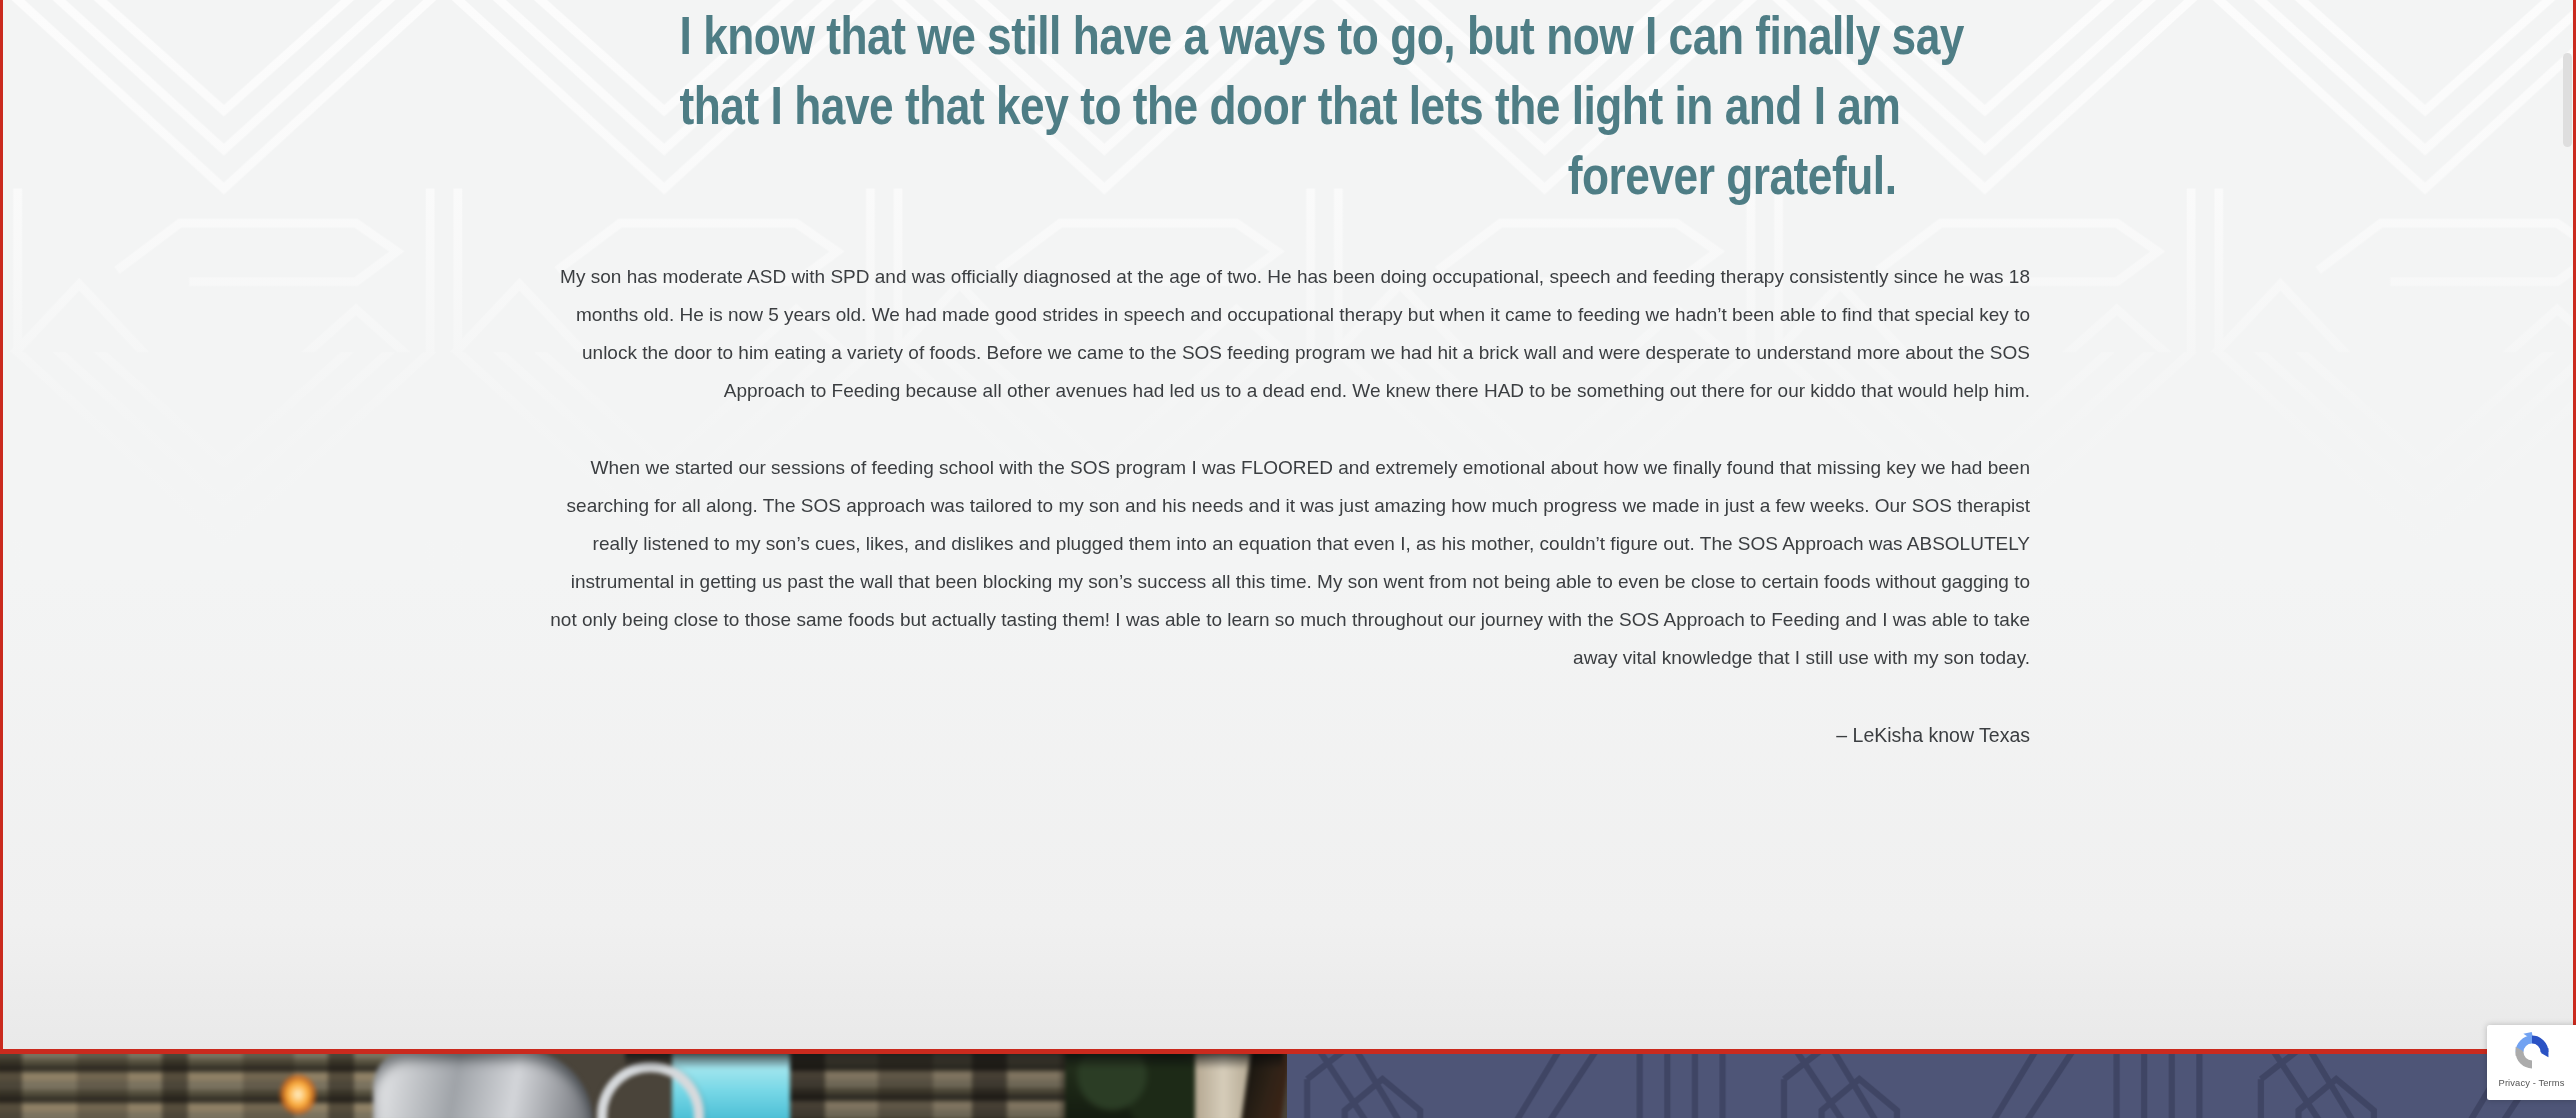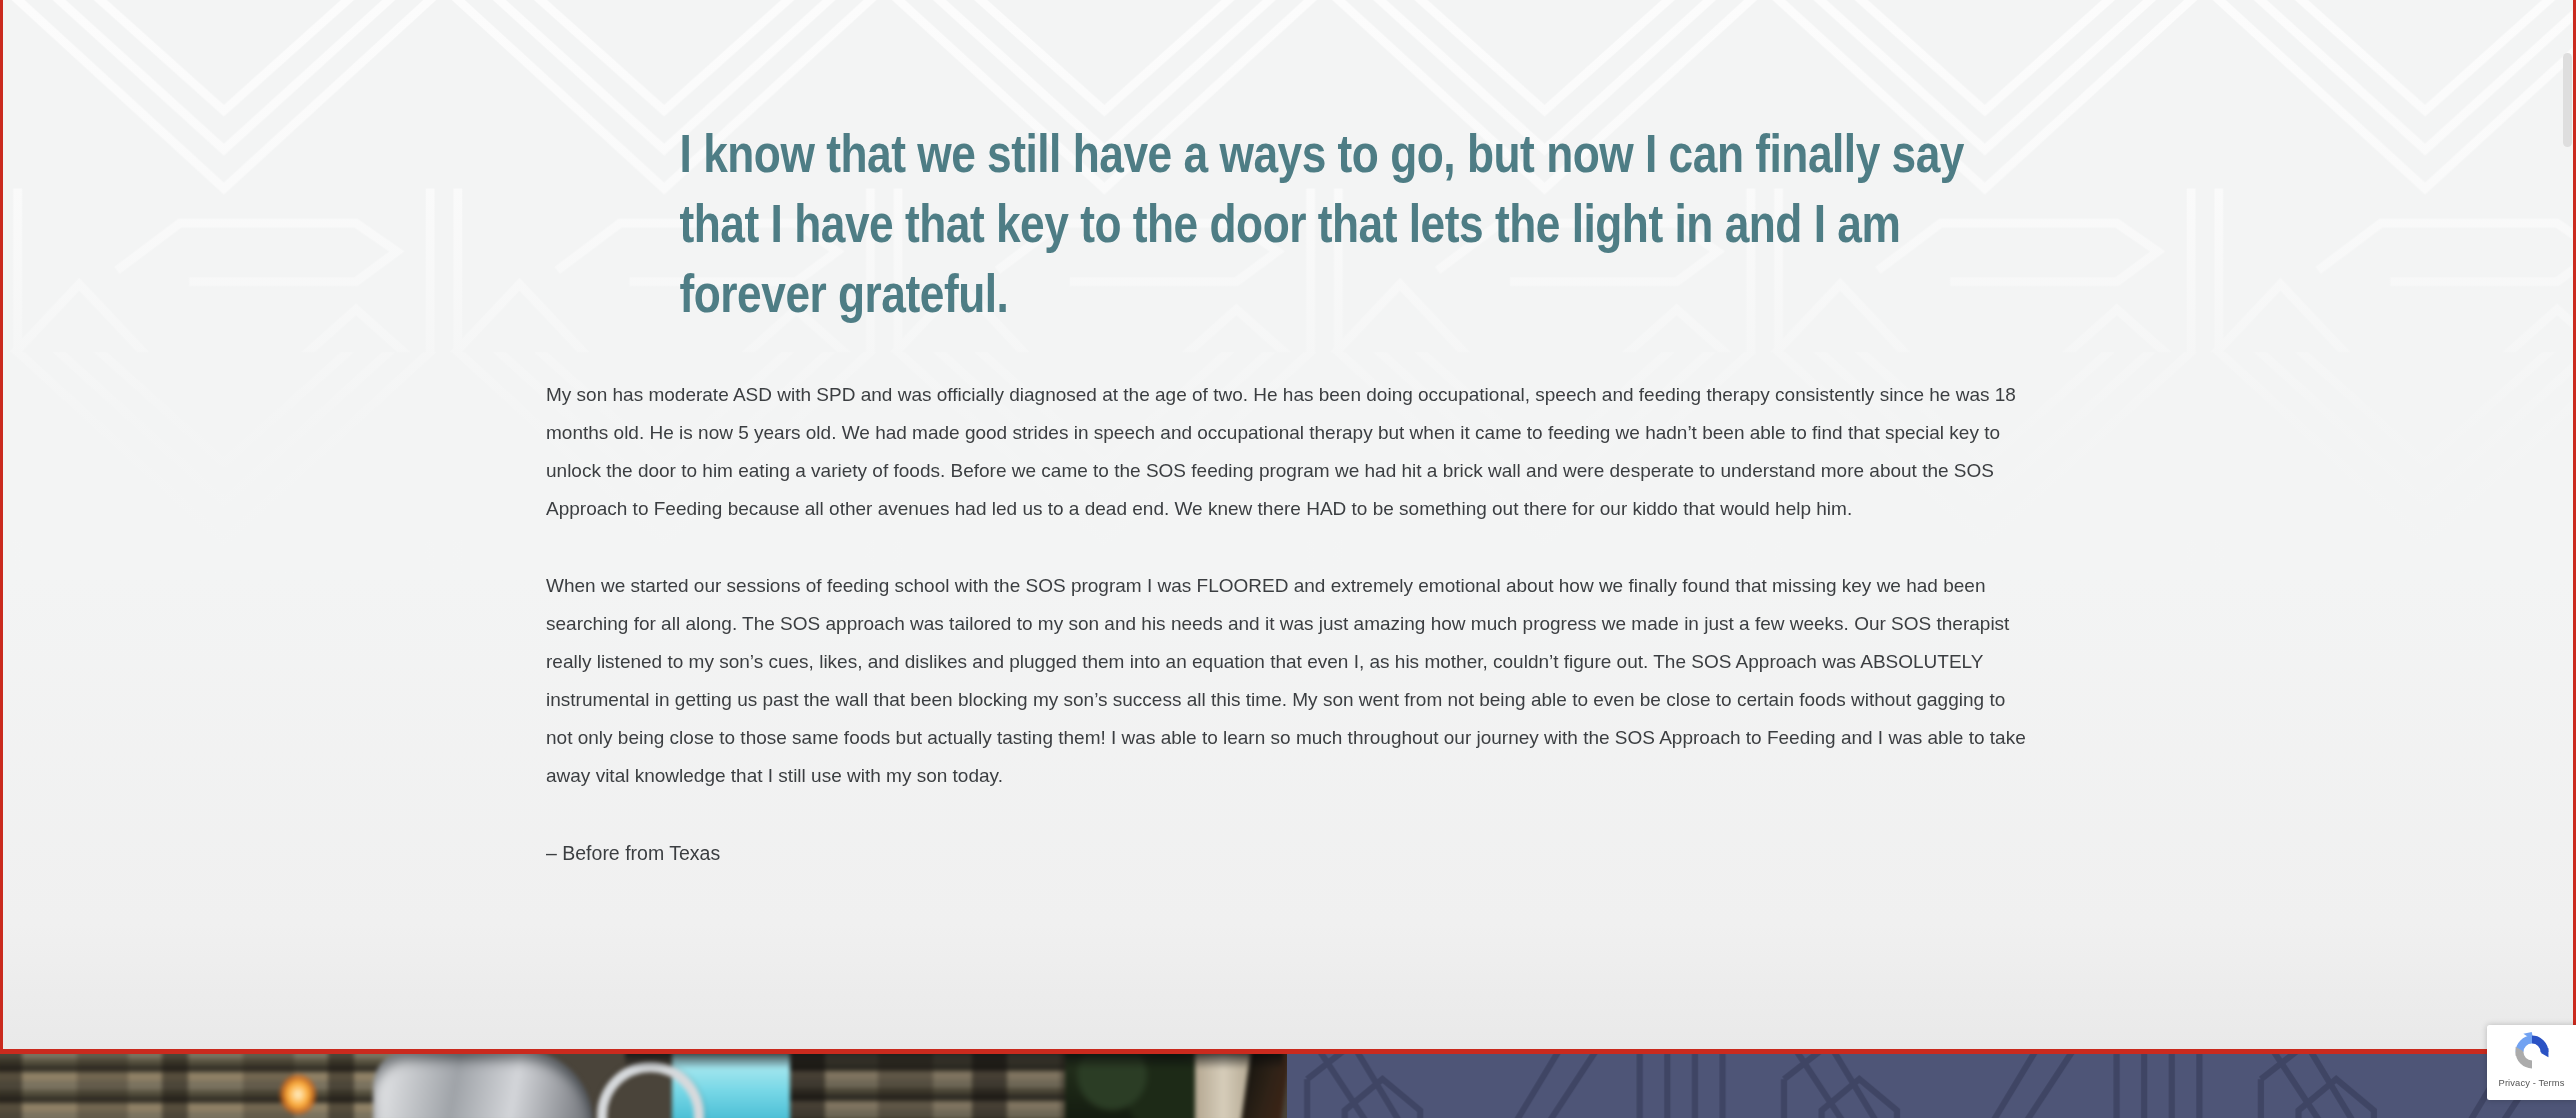--- a/index.html
+++ b/index.html
@@ -38,22 +38,21 @@
         rgba(243,244,244,0) 0%,
         rgba(243,244,244,.25) 18%,
         rgba(243,244,244,.92) 40%,
         rgba(243,244,244,1) 55%,
         rgba(240,240,240,1) 88%,
         rgba(233,233,233,1) 100%);
   }
   .content{
     position:relative;
     width:1484px;margin:0 auto;
-    padding-top:118px;
-    text-align:left;
+    text-align:right;
   }
   .quote-heading{
     color:var(--teal);
     font-weight:700;
     font-size:54px;
     line-height:70px;
     letter-spacing:-0.6px;
     transform:scaleX(.82);
     transform-origin:50% 0;
     margin-bottom:48px;
@@ -193,21 +192,21 @@
     <div class="content">
       <h1 class="quote-heading">
         <span class="hline">I know that we still have a ways to go, but now I can finally say</span>
         <span class="hline">that I have that key to the door that lets the light in and I am</span>
         <span class="hline">forever grateful.</span>
       </h1>
       <div class="body-copy">
         <p>My son has moderate ASD with SPD and was officially diagnosed at the age of two. He has been doing occupational, speech and feeding therapy consistently since he was 18 months old. He is now 5 years old. We had made good strides in speech and occupational therapy but when it came to feeding we hadn’t been able to find that special key to unlock the door to him eating a variety of foods. Before we came to the SOS feeding program we had hit a brick wall and were desperate to understand more about the SOS Approach to Feeding because all other avenues had led us to a dead end. We knew there HAD to be something out there for our kiddo that would help him.</p>
         <p>When we started our sessions of feeding school with the SOS program I was FLOORED and extremely emotional about how we finally found that missing key we had been searching for all along. The SOS approach was tailored to my son and his needs and it was just amazing how much progress we made in just a few weeks. Our SOS therapist really listened to my son’s cues, likes, and dislikes and plugged them into an equation that even I, as his mother, couldn’t figure out. The SOS Approach was ABSOLUTELY instrumental in getting us past the wall that been blocking my son’s success all this time. My son went from not being able to even be close to certain foods without gagging to not only being close to those same foods but actually tasting them! I was able to learn so much throughout our journey with the SOS Approach to Feeding and I was able to take away vital knowledge that I still use with my son today.</p>
       </div>
-      <div class="attribution">– Before from Texas</div>
+      <div class="attribution">– LeKisha know Texas</div>
     </div>
   </section>
 
   <div class="bottom-strip">
 
     <div class="photo">
       <div class="photo-inner">
         <div class="stone-left"></div>
         <div class="flame"></div>
         <div class="mixer"></div>

